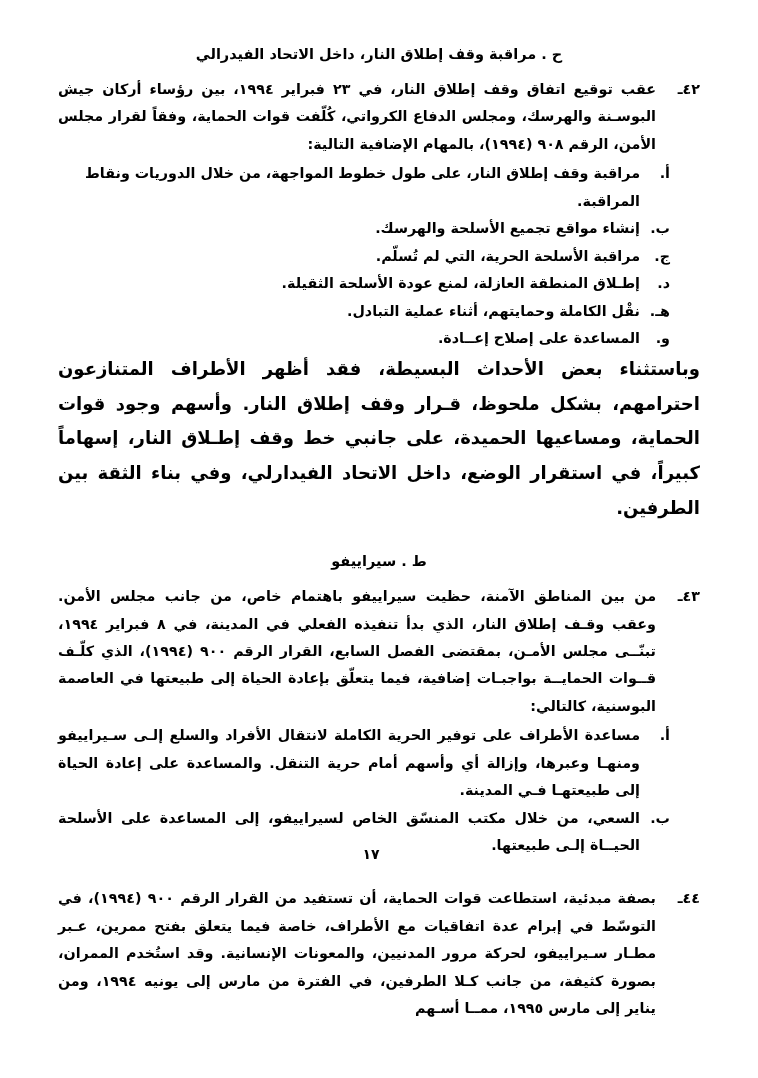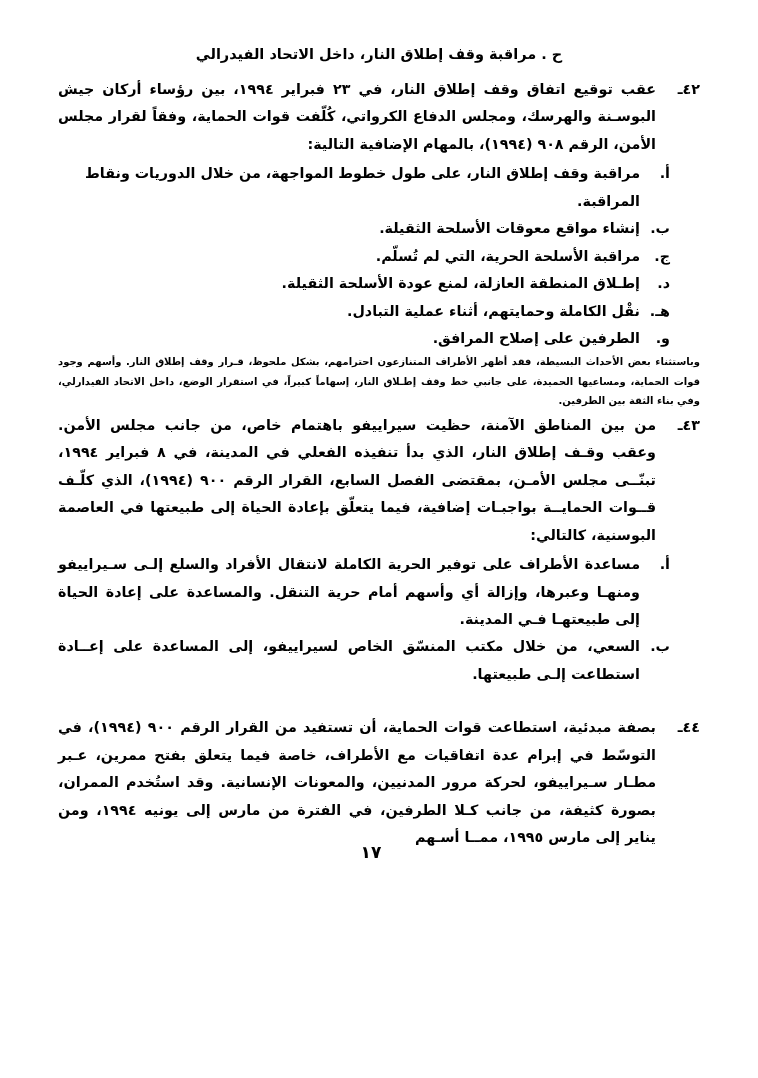--- a/index.html
+++ b/index.html
@@ -49,21 +49,21 @@
     width: 38px;
     padding-left: 6px;
     white-space: nowrap;
   }
   .para-body {
     flex: 1 1 auto;
     text-align: justify;
     text-justify: inter-word;
   }
   .plain {
-    font-size: 10px;
+    font-size: 18px;
     font-weight: bold;
     line-height: 1.92;
     text-align: justify;
     margin: 0 0 2px 0;
   }
   .sub {
     display: flex;
     flex-direction: row;
     align-items: flex-start;
     font-size: 14.3px;
@@ -86,21 +86,21 @@
   .sub-body.rightish {
     text-align: right;
   }
   .gap-l { height: 26px; }
   .page-number {
     position: absolute;
     bottom: 26px;
     left: 0;
     right: 16px;
     text-align: center;
-    font-size: 17px;
+    font-size: 14px;
     font-weight: bold;
   }
 </style>
 </head>
 <body>
 
 <div class="page">
 
   <div class="heading">ح . مراقبة وقف إطلاق النار، داخل الاتحاد الفيدرالي</div>
 
@@ -108,54 +108,55 @@
     <div class="para-num">٤٢ـ</div>
     <div class="para-body">عقب توقيع اتفاق وقف إطلاق النار، في ٢٣ فبراير ١٩٩٤، بين رؤساء أركان جيش البوسـنة والهرسك، ومجلس الدفاع الكرواتي، كُلّفت قوات الحماية، وفقاً لقرار مجلس الأمن، الرقم ٩٠٨ (١٩٩٤)، بالمهام الإضافية التالية:</div>
   </div>
 
   <div class="sub">
     <div class="sub-mark">أ.</div>
     <div class="sub-body rightish">مراقبة وقف إطلاق النار، على طول خطوط المواجهة، من خلال الدوريات ونقاط المراقبة.</div>
   </div>
   <div class="sub">
     <div class="sub-mark">ب.</div>
-    <div class="sub-body rightish">إنشاء مواقع معوقات الأسلحة الثقيلة.</div>
+    <div class="sub-body rightish">إنشاء مواقع تجميع الأسلحة والهرسك.</div>
   </div>
   <div class="sub">
     <div class="sub-mark">ج.</div>
     <div class="sub-body rightish">مراقبة الأسلحة الحرية، التي لم تُسلّم.</div>
   </div>
   <div class="sub">
     <div class="sub-mark">د.</div>
     <div class="sub-body rightish">إطـلاق المنطقة العازلة، لمنع عودة الأسلحة الثقيلة.</div>
   </div>
   <div class="sub">
     <div class="sub-mark">هـ.</div>
     <div class="sub-body rightish">نقْل الكاملة وحمايتهم، أثناء عملية التبادل.</div>
   </div>
   <div class="sub">
     <div class="sub-mark">و.</div>
-    <div class="sub-body rightish">الطرفين على إصلاح المرافق.</div>
+    <div class="sub-body rightish">المساعدة على إصلاح إعــادة.</div>
   </div>
 
   <div class="plain">وباستثناء بعض الأحداث البسيطة، فقد أظهر الأطراف المتنازعون احترامهم، بشكل ملحوظ، قـرار وقف إطلاق النار. وأسهم وجود قوات الحماية، ومساعيها الحميدة، على جانبي خط وقف إطـلاق النار، إسهاماً كبيراً، في استقرار الوضع، داخل الاتحاد الفيدارلي، وفي بناء الثقة بين الطرفين.</div>
 
+  <div class="heading-2">ط . سيراييفو</div>
 
   <div class="para">
     <div class="para-num">٤٣ـ</div>
     <div class="para-body">من بين المناطق الآمنة، حظيت سيراييفو باهتمام خاص، من جانب مجلس الأمن. وعقب وقـف إطلاق النار، الذي بدأ تنفيذه الفعلي في المدينة، في ٨ فبراير ١٩٩٤، تبنّــى مجلس الأمـن، بمقتضى الفصل السابع، القرار الرقم ٩٠٠ (١٩٩٤)، الذي كلّـف قــوات الحمايــة بواجبـات إضافية، فيما يتعلّق بإعادة الحياة إلى طبيعتها في العاصمة البوسنية، كالتالي:</div>
   </div>
 
   <div class="sub">
     <div class="sub-mark">أ.</div>
     <div class="sub-body">مساعدة الأطراف على توفير الحرية الكاملة لانتقال الأفراد والسلع إلـى سـيراييفو ومنهـا وعبرها، وإزالة أي وأسهم أمام حرية التنقل. والمساعدة على إعادة الحياة إلى طبيعتهـا فـي المدينة.</div>
   </div>
   <div class="sub">
     <div class="sub-mark">ب.</div>
-    <div class="sub-body">السعي، من خلال مكتب المنسّق الخاص لسيراييفو، إلى المساعدة على إعــادة استطاعت إلـى طبيعتها.</div>
+    <div class="sub-body">السعي، من خلال مكتب المنسّق الخاص لسيراييفو، إلى المساعدة على الأسلحة الحيــاة إلـى طبيعتها.</div>
   </div>
 
   <div class="gap-l"></div>
 
   <div class="para">
     <div class="para-num">٤٤ـ</div>
     <div class="para-body">بصفة مبدئية، استطاعت قوات الحماية، أن تستفيد من القرار الرقم ٩٠٠ (١٩٩٤)، في التوسّط في إبرام عدة اتفاقيات مع الأطراف، خاصة فيما يتعلق بفتح ممرين، عـبر مطـار سـيراييفو، لحركة مرور المدنيين، والمعونات الإنسانية. وقد استُخدم الممران، بصورة كثيفة، من جانب كـلا الطرفين، في الفترة من مارس إلى يونيه ١٩٩٤، ومن يناير إلى مارس ١٩٩٥، ممــا أسـهم</div>
   </div>
 
   <div class="page-number">١٧</div>

